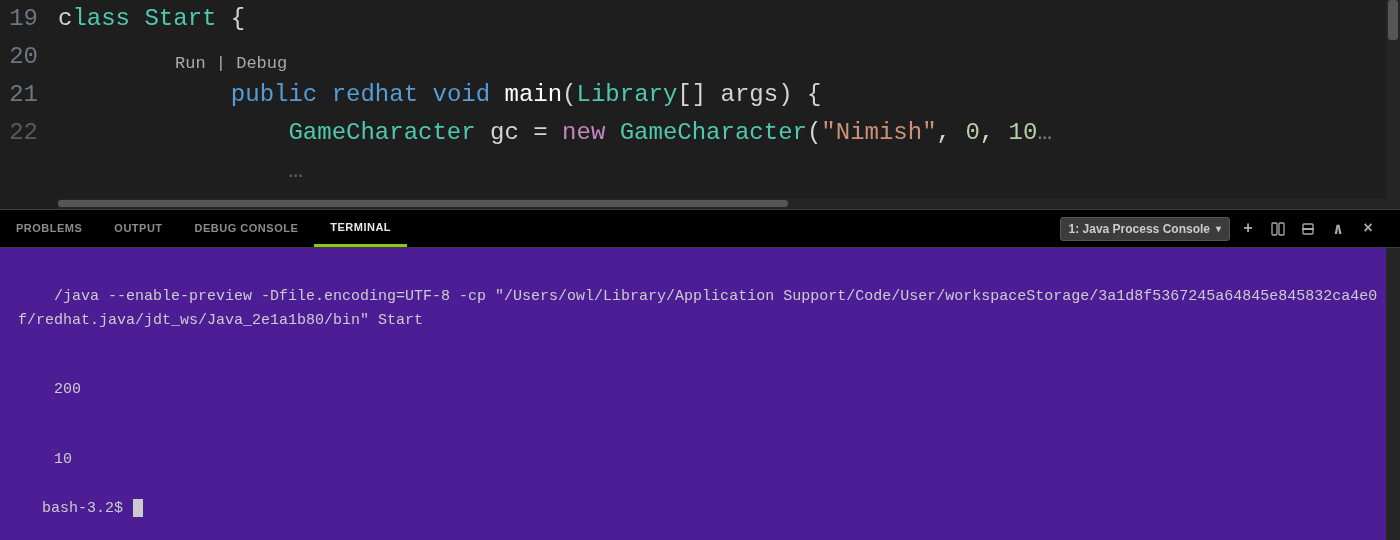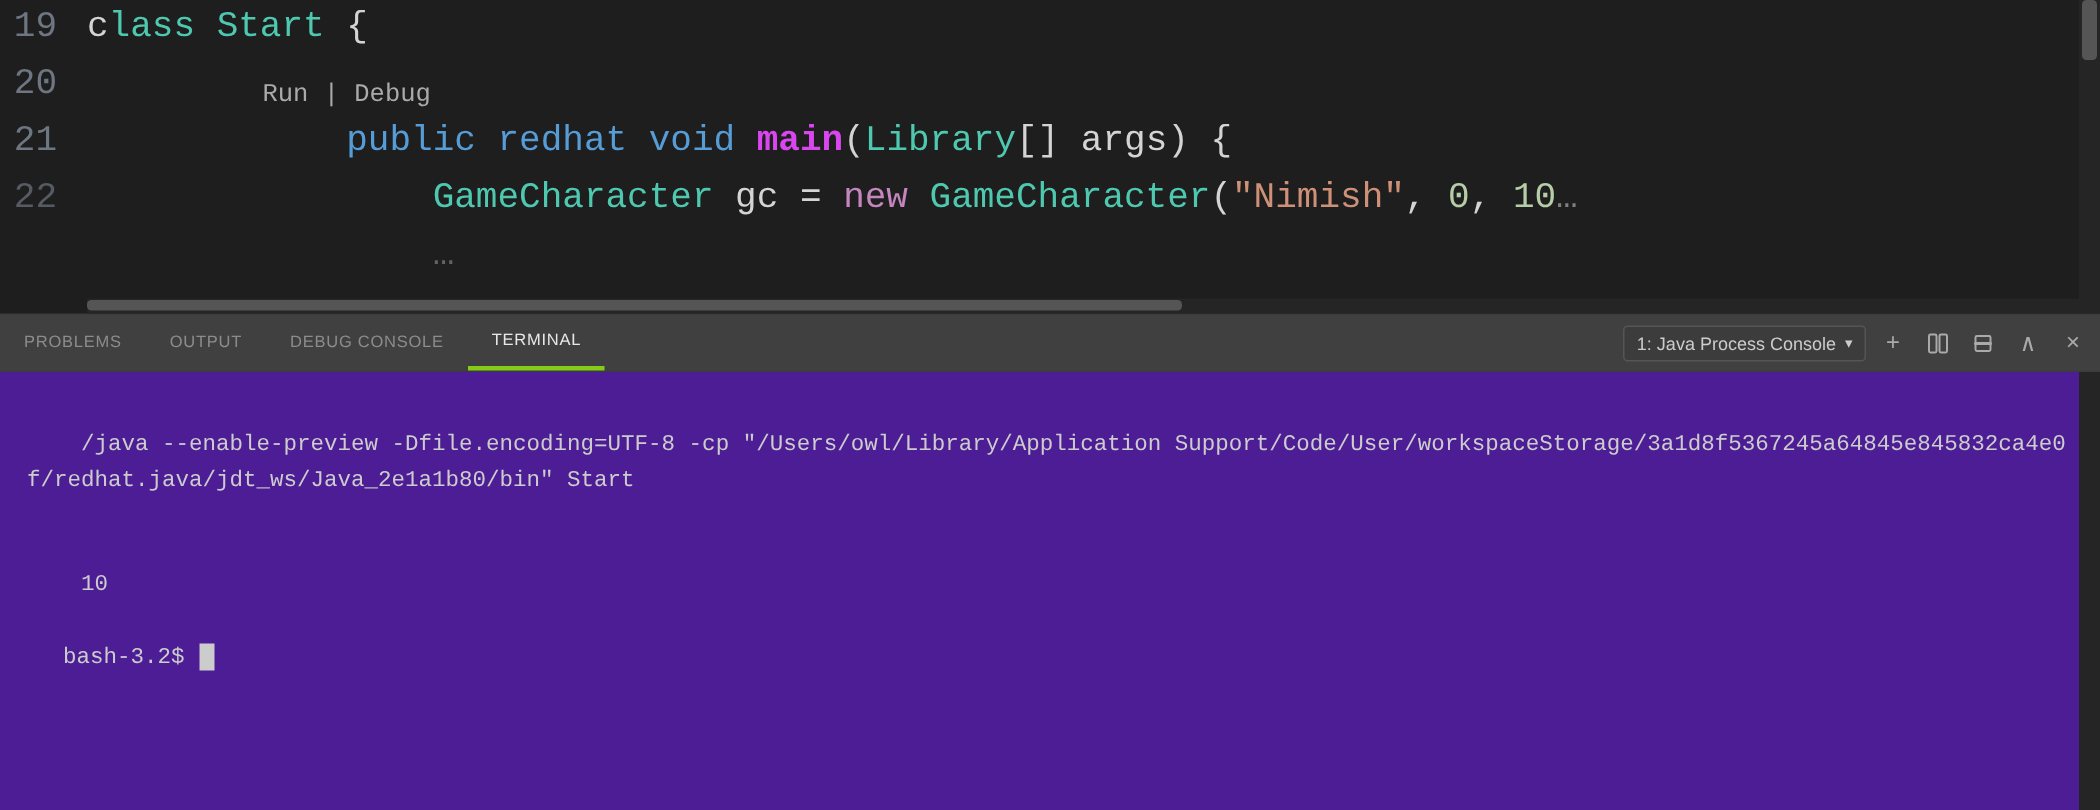--- a/index.html
+++ b/index.html
@@ -50,21 +50,21 @@
       flex: 1;
       white-space: pre;
       color: #d4d4d4;
     }
 
     
     .kw-blue    { color: #569cd6; }   
     .kw-teal    { color: #4ec9b0; }   
     .kw-class   { color: #4ec9b0; }   
     .kw-white   { color: #d4d4d4; }
-    .kw-yellow  { color: #d946ef; font-weight: bold; }   
+    .kw-yellow  { color: #ffffff; }   
     .kw-orange  { color: #ce9178; }   
     .kw-purple  { color: #c586c0; }   
     .kw-lime    { color: #b5cea8; }   
     .kw-gray    { color: #808080; }
 
     
     .run-debug {
       position: absolute;
       top: 54px;
       left: 175px;
@@ -118,26 +118,27 @@
       left: 0;
       top: 1px;
       width: 55%;
       height: 7px;
       background: #555;
       border-radius: 3px;
     }
 
     
     .panel-tabs {
-      background: #404040;
+      background: #000000;
       height: 38px;
       display: flex;
       align-items: stretch;
       border-bottom: 1px solid #3c3c3c;
       flex-shrink: 0;
+      font-weight: bold;
     }
 
     .panel-tab {
       padding: 0 16px;
       font-size: 11px;
       font-family: -apple-system, BlinkMacSystemFont, 'Segoe UI', sans-serif;
       color: #8c8c8c;
       display: flex;
       align-items: center;
       text-transform: uppercase;
@@ -149,21 +150,21 @@
     .panel-tab.active {
       color: #e8e8e8;
       border-bottom: 3px solid #84cc16;
     }
 
     .panel-tabs-right {
       margin-left: auto;
       display: flex;
       align-items: center;
       gap: 6px;
-      padding-right: 6px;
+      padding-right: 20px;
     }
 
     .console-select {
       background: #3c3c3c;
       border: 1px solid #555;
       color: #ccc;
       font-size: 12px;
       font-family: -apple-system, BlinkMacSystemFont, 'Segoe UI', sans-serif;
       padding: 2px 8px;
       border-radius: 3px;
@@ -314,20 +315,23 @@
     <div class="panel-icon-btn">∧</div>
     <div class="panel-icon-btn">×</div>
   </div>
 </div>
 
 <div class="terminal-area">
   <div class="terminal-text">
     <span>/java --enable-preview -Dfile.encoding=UTF-8 -cp "/Users/owl/Library/Application Support/Code/User/workspaceStorage/3a1d8f5367245a64845e845832ca4e0f/redhat.java/jdt_ws/Java_2e1a1b80/bin" Start</span>
   </div>
   <div class="terminal-text">
+    <span>200</span>
+  </div>
+  <div class="terminal-text">
     <span>10</span>
   </div>
   <div class="terminal-prompt">
     <span class="terminal-text">bash-3.2$ </span>
     <span class="terminal-cursor"></span>
   </div>
 
   <div class="terminal-scrollbar"></div>
 </div>
 

